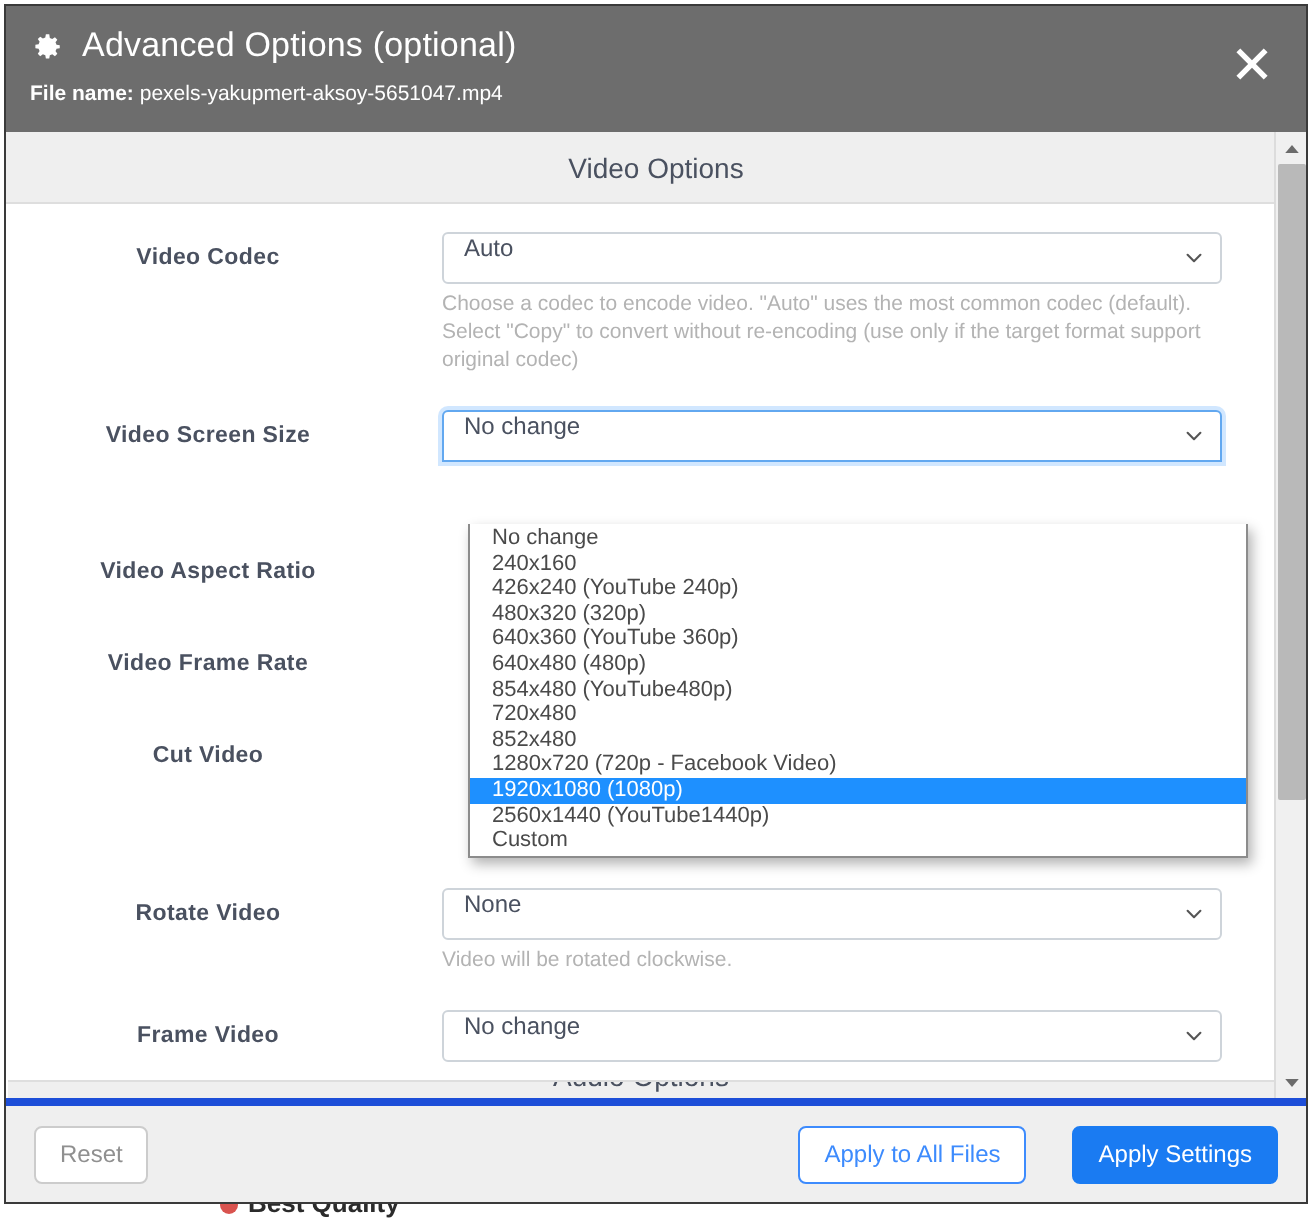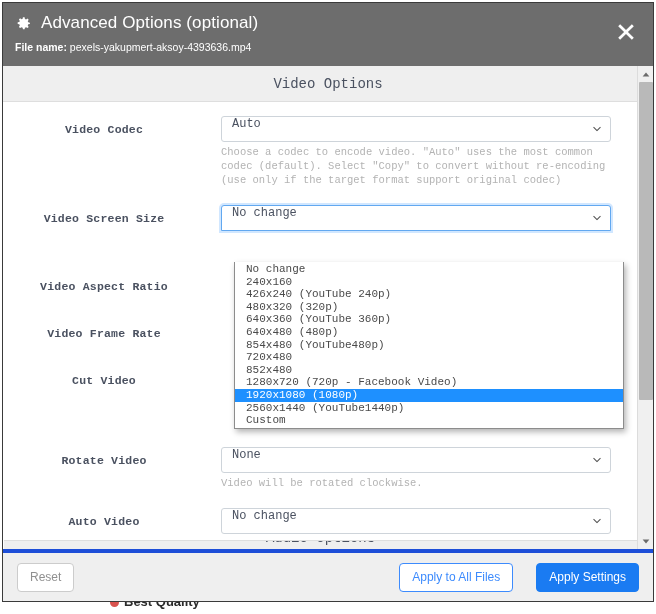--- a/index.html
+++ b/index.html
@@ -119,21 +119,20 @@
     padding: 0;
   }
   .close-button svg { display: block; }
 
   
   .modal-body {
     position: relative;
     flex: 1 1 auto;
     background: #ffffff;
     overflow: hidden;
-    font-family: Liberation Mono, monospace;
   }
 
   .section-header {
     height: 36px;
     background: #efefef;
     border-bottom: 1px solid #dedede;
     display: flex;
     align-items: center;
     justify-content: center;
     font-size: 14px;
@@ -348,21 +347,21 @@
         <span class="gear-icon">
           <svg viewBox="0 0 24 24" width="17" height="17" fill="#ffffff" aria-hidden="true">
             <path d="M12 8a4 4 0 1 0 0 8 4 4 0 0 0 0-8zm0 6.2A2.2 2.2 0 1 1 12 9.8a2.2 2.2 0 0 1 0 4.4z"></path>
             <path d="M21 13.2v-2.4l-2.3-.4a7 7 0 0 0-.7-1.7l1.3-1.9-1.7-1.7-1.9 1.3a7 7 0 0 0-1.7-.7L13.6 3h-2.4l-.4 2.3a7 7 0 0 0-1.7.7L7.2 4.7 5.5 6.4l1.3 1.9a7 7 0 0 0-.7 1.7L3.8 10.4v2.4l2.3.4c.16.6.4 1.17.7 1.7l-1.3 1.9 1.7 1.7 1.9-1.3c.53.3 1.1.54 1.7.7l.4 2.3h2.4l.4-2.3a7 7 0 0 0 1.7-.7l1.9 1.3 1.7-1.7-1.3-1.9c.3-.53.54-1.1.7-1.7l2.3-.4z"></path>
           </svg>
         </span>
         <span class="header-title">Advanced Options (optional)</span>
       </div>
       <div class="header-filename">
         <span class="fn-label">File name:</span>
-        <span class="fn-value">pexels-yakupmert-aksoy-4393636.mp4</span>
+        <span class="fn-value">pexels-yakupmert-aksoy-5651047.mp4</span>
       </div>
       <button class="close-button" aria-label="Close">
         <svg viewBox="0 0 24 24" width="22" height="22" fill="#ffffff" aria-hidden="true">
           <path d="M5.6 3.5 12 9.9l6.4-6.4 2.1 2.1L14.1 12l6.4 6.4-2.1 2.1L12 14.1l-6.4 6.4-2.1-2.1L9.9 12 3.5 5.6z"></path>
         </svg>
       </button>
     </div>
 
     <div class="modal-body">
 
@@ -437,21 +436,21 @@
                   </svg>
               </span>
             </div>
             <div class="helper-text">Video will be rotated clockwise.</div>
           </div>
         </div>
 
         <div class="spacer-md"></div>
 
         <div class="form-row">
-          <div class="form-label">Auto Video</div>
+          <div class="form-label">Frame Video</div>
           <div class="form-control">
             <div class="select-box">
               <span>No change</span>
               <span class="select-caret">
                 <svg viewBox="0 0 10 6" width="8" height="5" aria-hidden="true">
                     <path d="M1 1l4 4 4-4" stroke="#555" stroke-width="1.3" fill="none" stroke-linecap="round" stroke-linejoin="round"></path>
                   </svg>
               </span>
             </div>
           </div>

